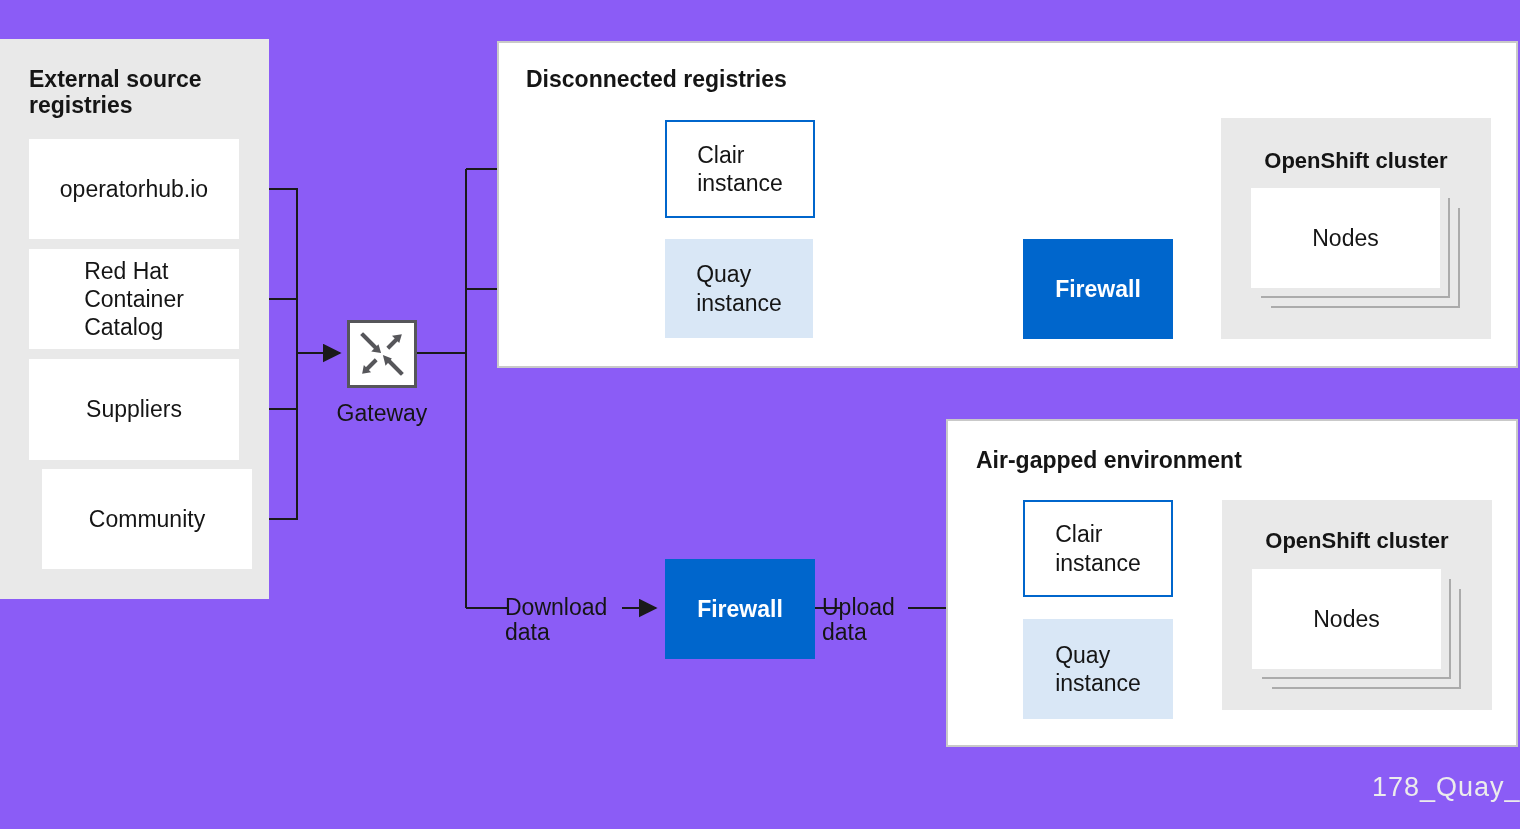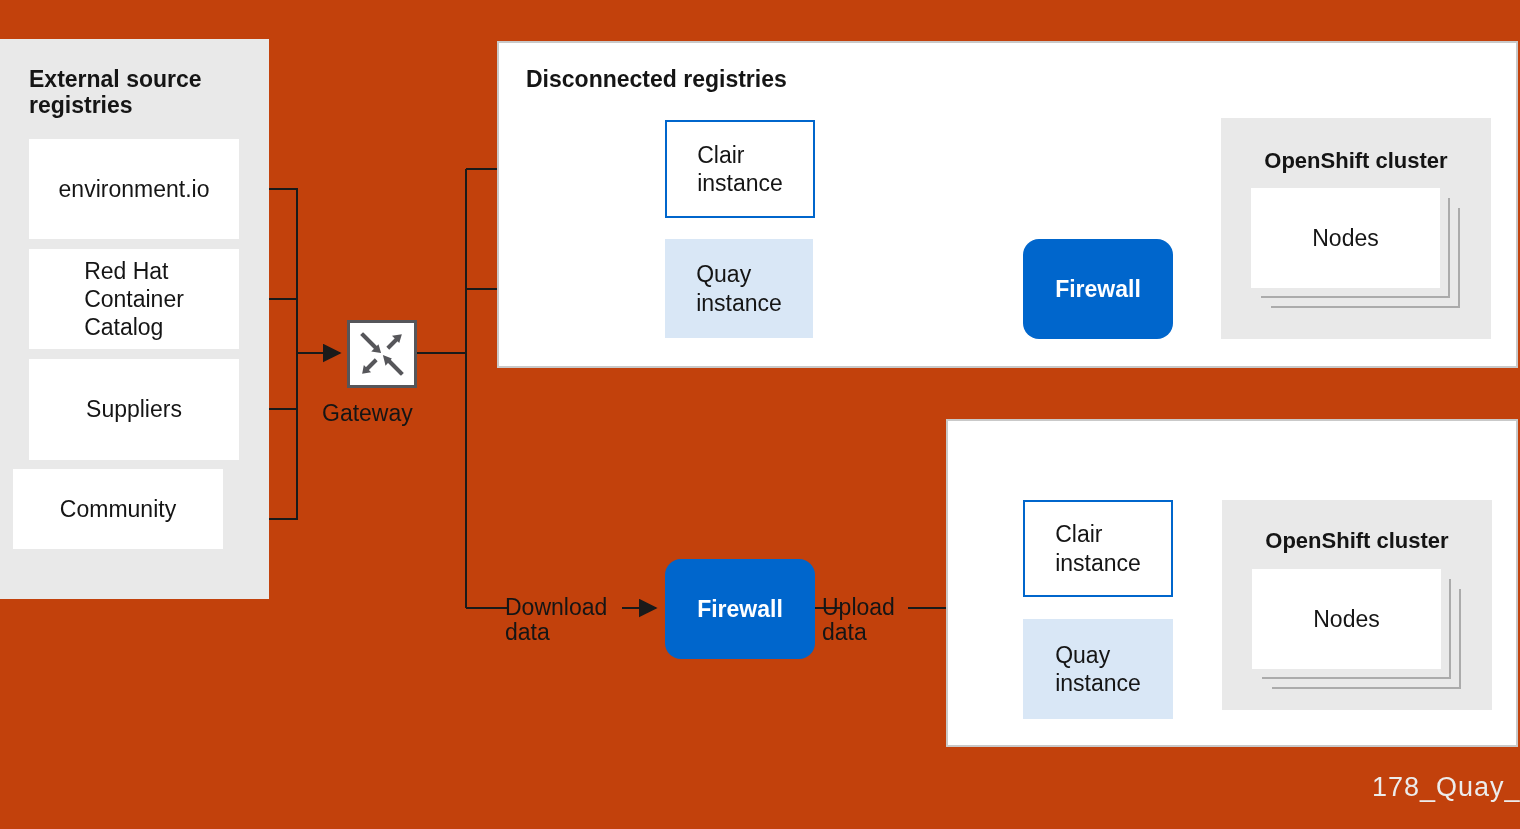--- a/index.html
+++ b/index.html
@@ -8,45 +8,45 @@
     --panel-gray:#e9e9e9;
     --container-border:#c9c9c9;
     --line-color:#1a1a1a;
     --text-color:#151515;
     --icon-gray:#56565a;
     --watermark-gray:#ececec;
     --shadow-gray:#ababab;
   }
   html,body{margin:0;padding:0;background:#fff;}
   .canvas{
-    position:relative;width:1520px;height:829px;background:#c2410c;overflow:hidden;
+    position:relative;width:1520px;height:829px;background:#8b5cf6;overflow:hidden;
     font-family:"Liberation Sans","DejaVu Sans",sans-serif;color:var(--text-color);
   }
   .abs{position:absolute;}
   .box{
     display:flex;align-items:center;justify-content:center;
     white-space:pre-line;line-height:1.22;font-size:23px;
   }
   .gray-panel{background:var(--panel-gray);}
   .white-box{background:#ffffff;}
   .blue-border{border:2px solid var(--accent-blue);}
   .lightblue-box{background:var(--light-blue);}
-  .blue-box{background:var(--accent-blue);color:#ffffff;font-weight:bold;border-radius:16px;}
+  .blue-box{background:var(--accent-blue);color:#ffffff;font-weight:bold;}
   .env-container{background:#ffffff;border:2px solid var(--container-border);}
   .env-title{font-weight:bold;font-size:23px;white-space:pre-line;}
   .panel-title{font-weight:bold;font-size:23px;line-height:1.15;white-space:pre-line;}
   .os-title{font-weight:bold;font-size:22px;text-align:center;white-space:pre-line;}
   .wires{position:absolute;left:0;top:0;pointer-events:none;}
   .wires path{stroke:var(--line-color);stroke-width:2;fill:none;}
   .wires .arrhead{fill:var(--line-color);stroke:none;}
   .gateway-square{
     box-sizing:border-box;border:3px solid var(--icon-gray);background:#ffffff;
     display:flex;align-items:center;justify-content:center;
   }
-  .gw-label{font-size:23px;text-align:left;}
+  .gw-label{font-size:23px;text-align:center;}
   .flow-label{font-size:23px;line-height:1.1;white-space:pre-line;}
   .stack-shadow{
     box-sizing:border-box;background:transparent;
     border-right:2px solid var(--shadow-gray);border-bottom:2px solid var(--shadow-gray);
   }
   .watermark{font-size:27px;color:var(--watermark-gray);letter-spacing:1px;}
   .gw-icon path{stroke:var(--icon-gray);stroke-width:4.5;fill:none;stroke-linecap:square;}
   .gw-icon polygon{fill:var(--icon-gray);}
 </style>
 </head>
@@ -82,26 +82,26 @@
     <path d="M908 608 H972"></path>
     <path d="M972 548 V668"></path>
     <path d="M972 548 H1014" marker-end="url(#arr)"></path>
     <path d="M972 668 H1014" marker-end="url(#arr)"></path>
     <path d="M1222 548 H1182" marker-end="url(#arr)"></path>
   </svg>
 
   <div class="abs gray-panel" style="left:0;top:39;width:269px;height:560px;top:39px;">
     <div class="abs panel-title" style="left:29px;top:27px;width:220px;">External source
 registries</div>
-    <div class="abs box white-box" style="left:29px;top:100px;width:210px;height:100px;">environment.io</div>
+    <div class="abs box white-box" style="left:29px;top:100px;width:210px;height:100px;">operatorhub.io</div>
     <div class="abs box white-box" style="left:29px;top:210px;width:210px;height:100px;">Red Hat
 Container
 Catalog</div>
     <div class="abs box white-box" style="left:29px;top:320px;width:210px;height:101px;">Suppliers</div>
-    <div class="abs box white-box" style="left:13px;top:430px;width:210px;height:80px;">Community</div>
+    <div class="abs box white-box" style="left:42px;top:430px;width:210px;height:100px;">Community</div>
   </div>
 
   <div class="abs gateway-square" style="left:347px;top:320px;width:70px;height:68px;">
     <svg class="gw-icon" width="58" height="56" viewBox="0 0 64 62">
 
       <path d="M11 10 L24 23"></path>
       <polygon points="31,30 28.1,20.1 20.1,28.1"></polygon>
 
       <path d="M40 23 L47 16"></path>
       <polygon points="54,9 51.1,18.9 43.1,10.9"></polygon>
@@ -131,20 +131,21 @@
     <div class="abs box white-box" style="left:30px;top:70px;width:189px;height:100px;">Nodes</div>
   </div>
 
   <div class="abs flow-label" style="left:505px;top:595px;width:120px;">Download
 data</div>
   <div class="abs box blue-box" style="left:665px;top:559px;width:150px;height:100px;">Firewall</div>
   <div class="abs flow-label" style="left:822px;top:595px;width:100px;">Upload
 data</div>
 
   <div class="abs env-container" style="left:946px;top:419px;width:568px;height:324px;"></div>
+  <div class="abs env-title" style="left:976px;top:447px;">Air-gapped environment</div>
 
   <div class="abs box white-box blue-border" style="left:1023px;top:500px;width:146px;height:93px;">Clair
 instance</div>
   <div class="abs box lightblue-box" style="left:1023px;top:619px;width:150px;height:100px;">Quay
 instance</div>
 
   <div class="abs gray-panel" style="left:1222px;top:500px;width:270px;height:210px;">
     <div class="abs os-title" style="left:0;top:28px;width:270px;">OpenShift cluster</div>
     <div class="abs stack-shadow" style="left:50px;top:89px;width:189px;height:100px;"></div>
     <div class="abs stack-shadow" style="left:40px;top:79px;width:189px;height:100px;"></div>

